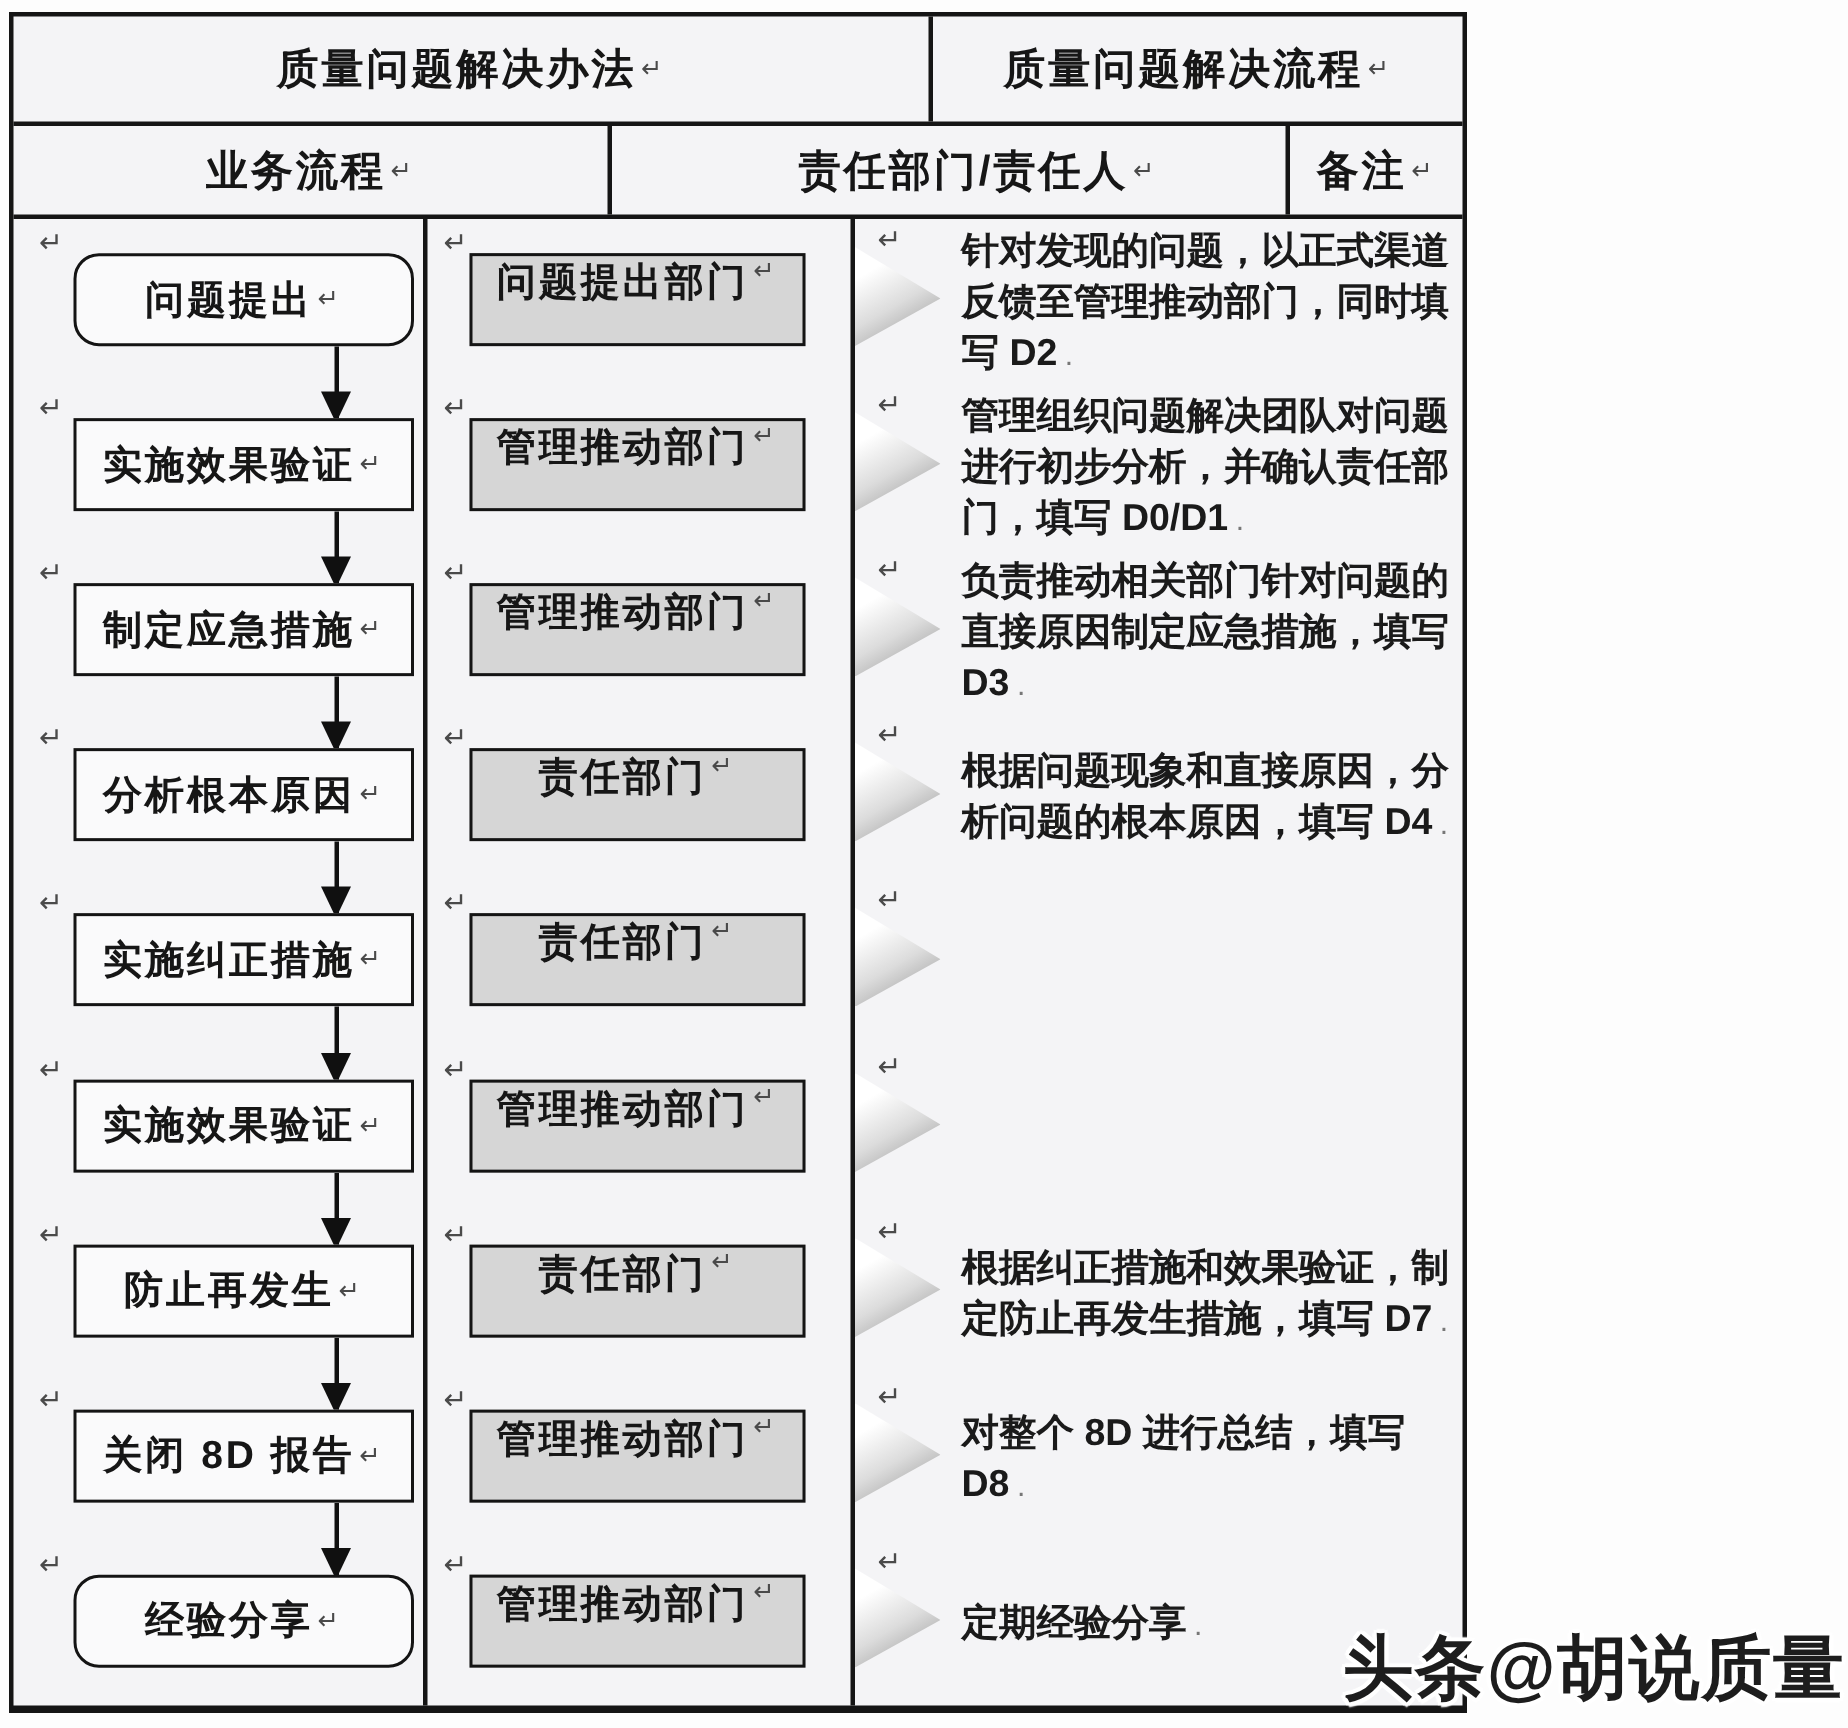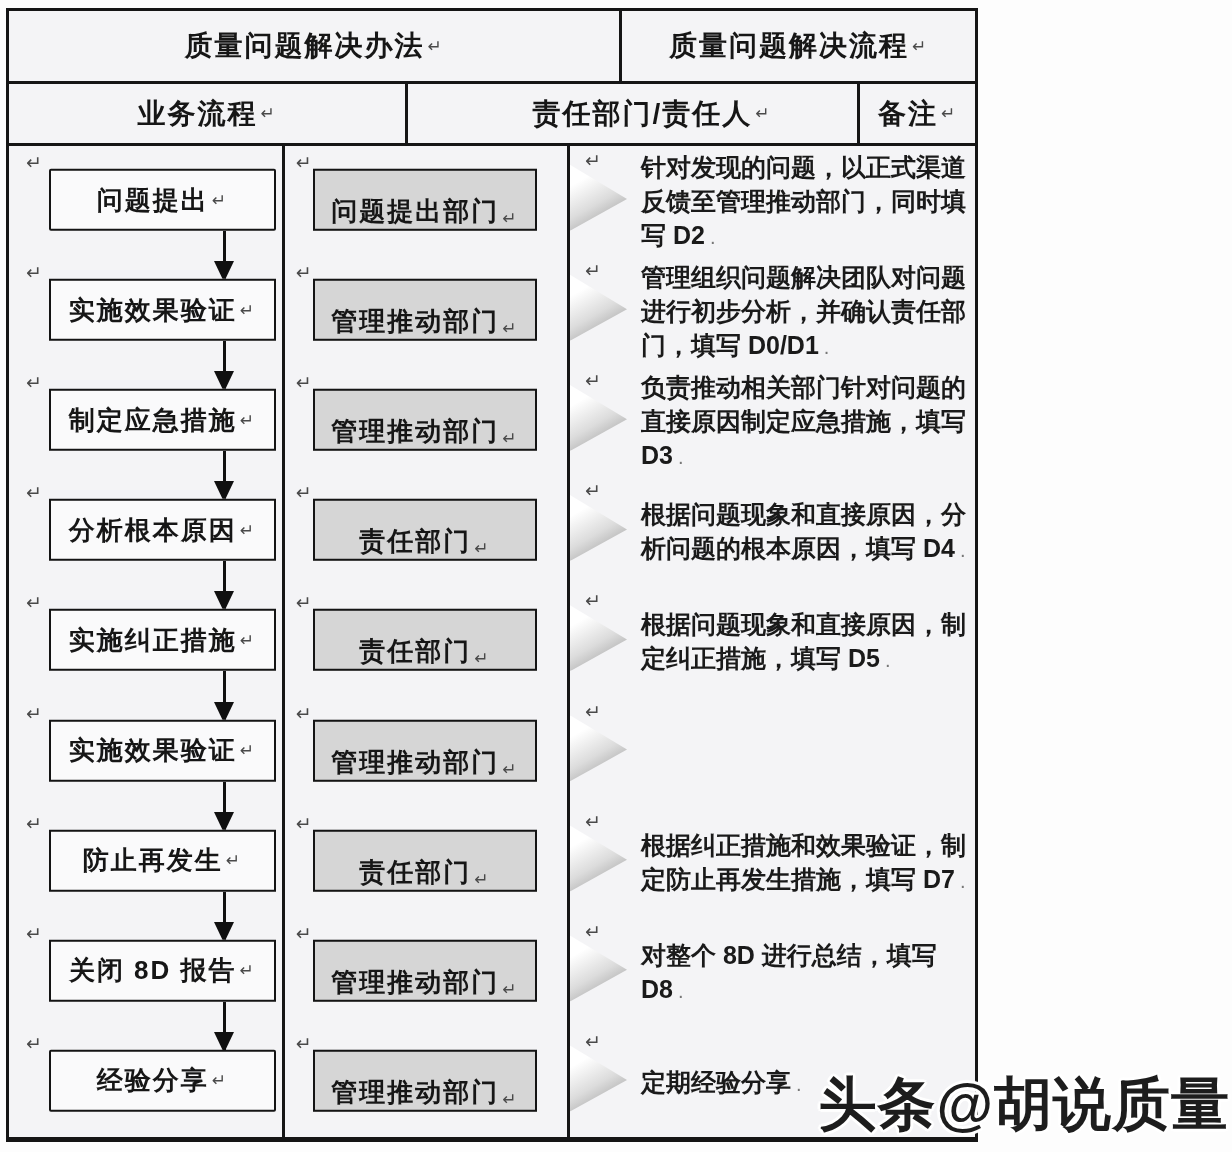--- a/index.html
+++ b/index.html
@@ -27,39 +27,39 @@
   
   .pil{color:#4a4a4a;font-weight:400;}
   .pil-c{position:absolute;top:5px;left:17px;font-size:19px;}
   .pil-dept{left:11px;}
   .pil-note{left:15px;top:3px;}
   .pil-i{font-size:17px;margin-left:3px;}
   
   .step-box{position:absolute;left:40px;right:6px;top:50%;transform:translateY(-52%);height:58px;
             background:#fafafb;border:2.5px solid #141414;display:flex;align-items:center;justify-content:center;
             font-size:26px;letter-spacing:2px;font-weight:600;}
-  .step-box.rounded{border-radius:2px;}
+  .step-box.rounded{border-radius:17px;}
   
   .flow-arrow{position:absolute;left:214px;top:calc(50% + 30px);bottom:-26px;width:3px;background:#101010;}
   .flow-arrow::after{content:"";position:absolute;bottom:0;left:-9px;width:0;height:0;
                      border-left:10px solid transparent;border-right:10px solid transparent;border-top:21px solid #101010;}
   
   .dept-box{position:absolute;left:28px;right:30px;top:50%;transform:translateY(-52%);height:58px;
-            background:#d6d6d6;border:2.5px solid #141414;display:flex;align-items:flex-end;justify-content:center;
+            background:#d6d6d6;border:2.5px solid #141414;display:flex;align-items:flex-start;justify-content:center;
             font-size:26px;letter-spacing:2px;font-weight:600;}
   
   .note-row{display:flex;align-items:center;}
   .note-arrow{position:absolute;left:0;top:50%;transform:translateY(-55%);width:57px;height:66px;
               background:linear-gradient(150deg,#ffffff 22%,#dcdcdc 55%,#8e8e8e 100%);
               clip-path:polygon(0 0,100% 52%,0 100%);}
   .note-wrap{margin-left:71px;width:334px;}
   .note-text{font-size:25px;line-height:34px;font-weight:600;color:#1a1a1a;}
   .note-dot{font-size:20px;color:#777;margin-left:5px;}
   
-  .watermark{position:absolute;right:2px;bottom:8px;font-size:58px;font-weight:800;letter-spacing:1px;color:#1d1d1d;
+  .watermark{position:absolute;right:2px;bottom:8px;font-size:47px;font-weight:800;letter-spacing:1px;color:#1d1d1d;
              text-shadow:-2px -2px 0 #fff,2px -2px 0 #fff,-2px 2px 0 #fff,2px 2px 0 #fff,
                          0 -3px 1px #fff,0 3px 1px #fff,-3px 0 1px #fff,3px 0 1px #fff;
              white-space:nowrap;}
 </style>
 </head>
 <body>
 
 <div class="canvas">
   <div class="table">
 
@@ -245,21 +245,20 @@
             <div class="note-wrap"><span class="note-text">负责推动相关部门针对问题的直接原因制定应急措施，填写 D3</span><span class="note-dot">.</span></div>
           </div>
           <div class="note-row">
             <span class="pil pil-c pil-note">↵</span>
             <div class="note-arrow"></div>
             <div class="note-wrap"><span class="note-text">根据问题现象和直接原因，分析问题的根本原因，填写 D4</span><span class="note-dot">.</span></div>
           </div>
           <div class="note-row">
             <span class="pil pil-c pil-note">↵</span>
             <div class="note-arrow"></div>
-            <div class="note-wrap"><span class="note-text">根据问题现象和直接原因，制定纠正措施，填写 D5</span><span class="note-dot">.</span></div>
           </div>
           <div class="note-row">
             <span class="pil pil-c pil-note">↵</span>
             <div class="note-arrow"></div>
           </div>
           <div class="note-row">
             <span class="pil pil-c pil-note">↵</span>
             <div class="note-arrow"></div>
             <div class="note-wrap"><span class="note-text">根据纠正措施和效果验证，制定防止再发生措施，填写 D7</span><span class="note-dot">.</span></div>
           </div>

